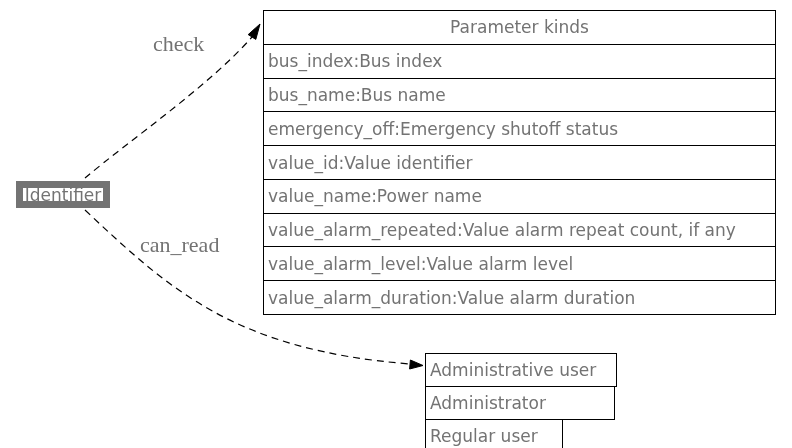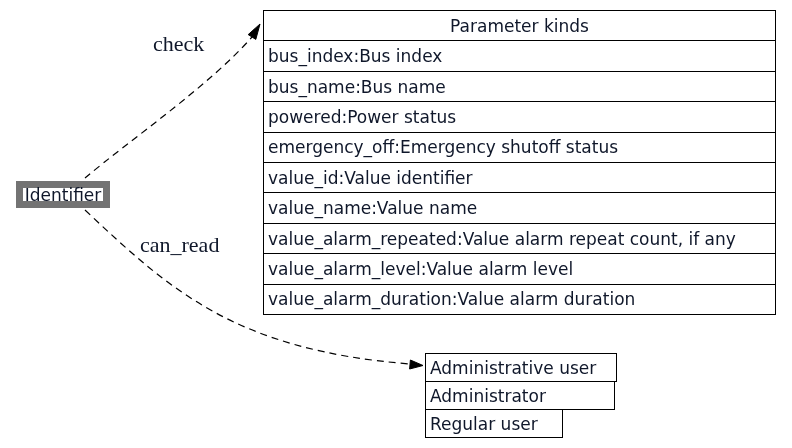--- a/index.html
+++ b/index.html
@@ -2,21 +2,21 @@
 <html><head>
 <meta charset="utf-8">
 <style>
   html, body { margin: 0; padding: 0; background: #ffffff; }
   #canvas {
     position: relative;
     width: 792px;
     height: 448px;
     background: #ffffff;
     font-family: "DejaVu Sans", "Liberation Sans", sans-serif;
-    color: #0f172a;
+    color: #737373;
     overflow: hidden;
   }
   #edge-layer {
     position: absolute;
     left: 0; top: 0;
     width: 792px; height: 448px;
   }
   .edge-path {
     fill: none;
     stroke: #000000;
@@ -64,21 +64,21 @@
   }
   .record-table .cell:last-child { border-bottom: none; }
   .record-table .cell.title { justify-content: center; }
   .stack-table { position: absolute; font-size: 17px; }
   .stack-table .cell {
     box-sizing: border-box;
     border: 1px solid #000000;
     background: #ffffff;
     display: flex;
     align-items: center;
-    padding: 3px 4px;
+    padding: 16px 4px;
     white-space: nowrap;
     overflow: hidden;
   }
   .stack-table .cell + .cell { margin-top: -1px; }
 </style>
 </head>
 <body>
 
 <div id="canvas">
 
@@ -94,24 +94,23 @@
   <div class="edge-label" style="left:140px; top:234px;">can_read</div>
 
   <div class="node-box" style="left:16px; top:181px; width:94px; height:27px;">
     <span>Identifier</span>
   </div>
 
   <div class="record-table" style="left:263px; top:10px; width:513px; height:305px;">
     <div class="cell title">Parameter kinds</div>
     <div class="cell">bus_index:Bus index</div>
     <div class="cell">bus_name:Bus name</div>
-    <div class="cell">powered:Power status</div>
     <div class="cell">emergency_off:Emergency shutoff status</div>
     <div class="cell">value_id:Value identifier</div>
-    <div class="cell">value_name:Value name</div>
+    <div class="cell">value_name:Power name</div>
     <div class="cell">value_alarm_repeated:Value alarm repeat count, if any</div>
     <div class="cell">value_alarm_level:Value alarm level</div>
     <div class="cell">value_alarm_duration:Value alarm duration</div>
   </div>
 
   <div class="stack-table" style="left:425px; top:353px;">
     <div class="cell" style="width:192px; height:29px;">Administrative user</div>
     <div class="cell" style="width:190px; height:29px;">Administrator</div>
     <div class="cell" style="width:138px; height:29px;">Regular user</div>
   </div>

